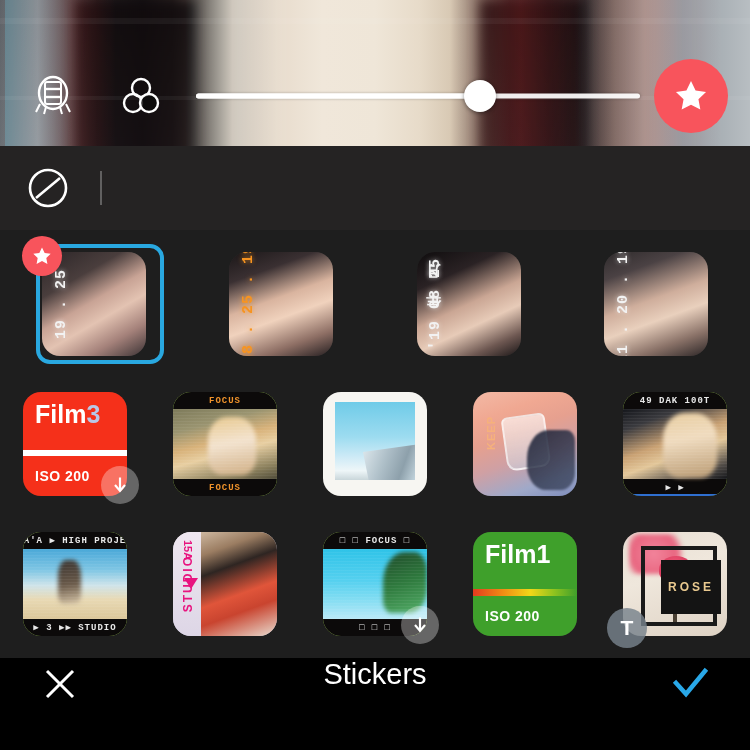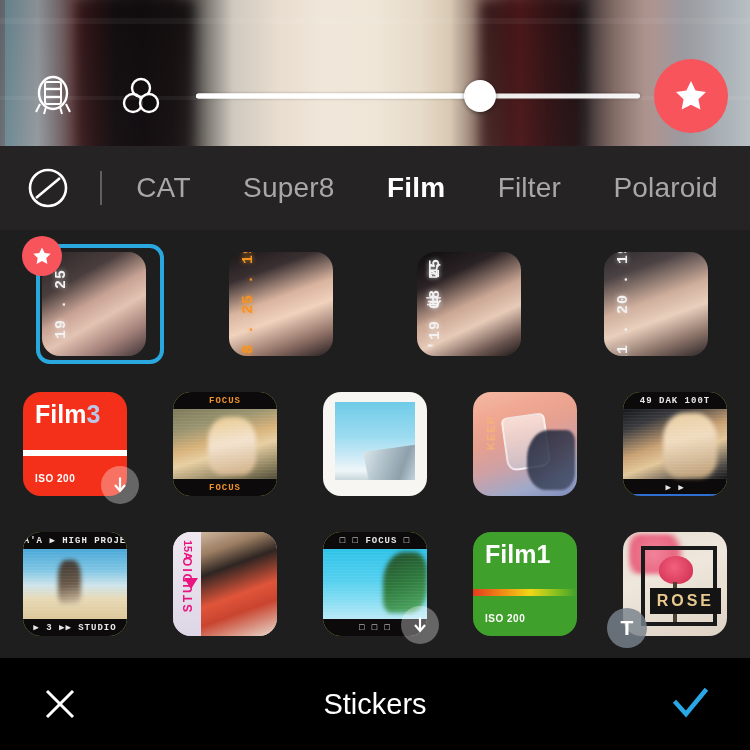--- a/index.html
+++ b/index.html
@@ -257,21 +257,21 @@
     padding: 10px 12px 12px 12px;
   }
   .tile-red  { background: #f5301a; }
   .tile-green{ background: #3fa02b; }
   .tile-title {
     font-size: 25px; font-weight: bold; color: #ffffff;
     line-height: 1;
   }
   .tile-title .num-b { color: #b9c7e8; }
   .tile-iso {
-    font-size: 10px; color: #ffffff; font-weight: bold;
+    font-size: 14px; color: #ffffff; font-weight: bold;
     letter-spacing: 0.5px;
   }
   .tile-stripe {
     position: absolute; left: 0; right: 0; bottom: 40px; height: 6px;
     background: #ffffff;
   }
   .tile-stripe.rainbow {
     background: linear-gradient(90deg,#e53b1f 0%,#f08a14 28%,#f2d718 55%,#8fc31f 78%,#3fa02b 100%);
     height: 7px;
   }
@@ -394,36 +394,36 @@
     border-radius: 50% 50% 45% 45%;
     background: radial-gradient(circle at 45% 40%, #f2607e 0%, #d93a5c 70%, #b62e4c 100%);
   }
   .rose .stem {
     position: absolute; left: 50px; top: 50px; width: 4px; height: 40px;
     background: #4a4034;
   }
   .rose .label {
     position: absolute; right: 6px; bottom: 22px;
     background: #141414; color: #e9c98f;
-    font-size: 16px; font-weight: bold; letter-spacing: 3px;
-    padding: 4px 7px;
+    font-size: 12px; font-weight: bold; letter-spacing: 3px;
+    padding: 20px 7px;
   }
 
   
   .scan {
     position: absolute; inset: 0;
     background: repeating-linear-gradient(180deg, rgba(255,255,255,0.05) 0 1px, rgba(0,0,0,0) 1px 3px);
     pointer-events: none;
   }
 
   
   .bottombar {
     position: absolute; left: 0; bottom: 0; width: 750px; height: 92px;
     background: #000;
-    display: flex; align-items: center; justify-content: space-between;
+    display: flex; justify-content: space-between;
     padding: 0 34px;
   }
   .bb-title {
     color: #ffffff; font-size: 29px;
     position: absolute; left: 50%; transform: translateX(-50%);
   }
   .bb-btn {
     width: 52px; height: 52px;
     display: flex; align-items: center; justify-content: center;
     cursor: pointer; background: none; border: none;
@@ -482,27 +482,20 @@
     <div class="panel-body"></div>
 
     <div class="tabbar">
       <div class="nofilter-icon">
         <svg width="46" height="46" viewBox="0 0 46 46" fill="none" stroke="#ffffff" stroke-width="2.6">
           <circle cx="23" cy="23" r="18"></circle>
           <line x1="11" y1="33" x2="35" y2="13"></line>
         </svg>
       </div>
       <div class="tab-divider"></div>
-      <div class="tabs" id="tabs-container">
-          <div class="tab">CAT</div>
-          <div class="tab">Super8</div>
-          <div class="tab active">Film</div>
-          <div class="tab">Filter</div>
-          <div class="tab">Polaroid</div>
-        </div>
     </div>
 
     <div class="grid" id="sticker-grid">
         <div class="grid-row">
           <div class="cell selected">
             <div class="thumb">
               <div class="p-face p1"></div>
               <div class="vdate white">19 . 25</div>
             </div>
             <div class="badge-star">

